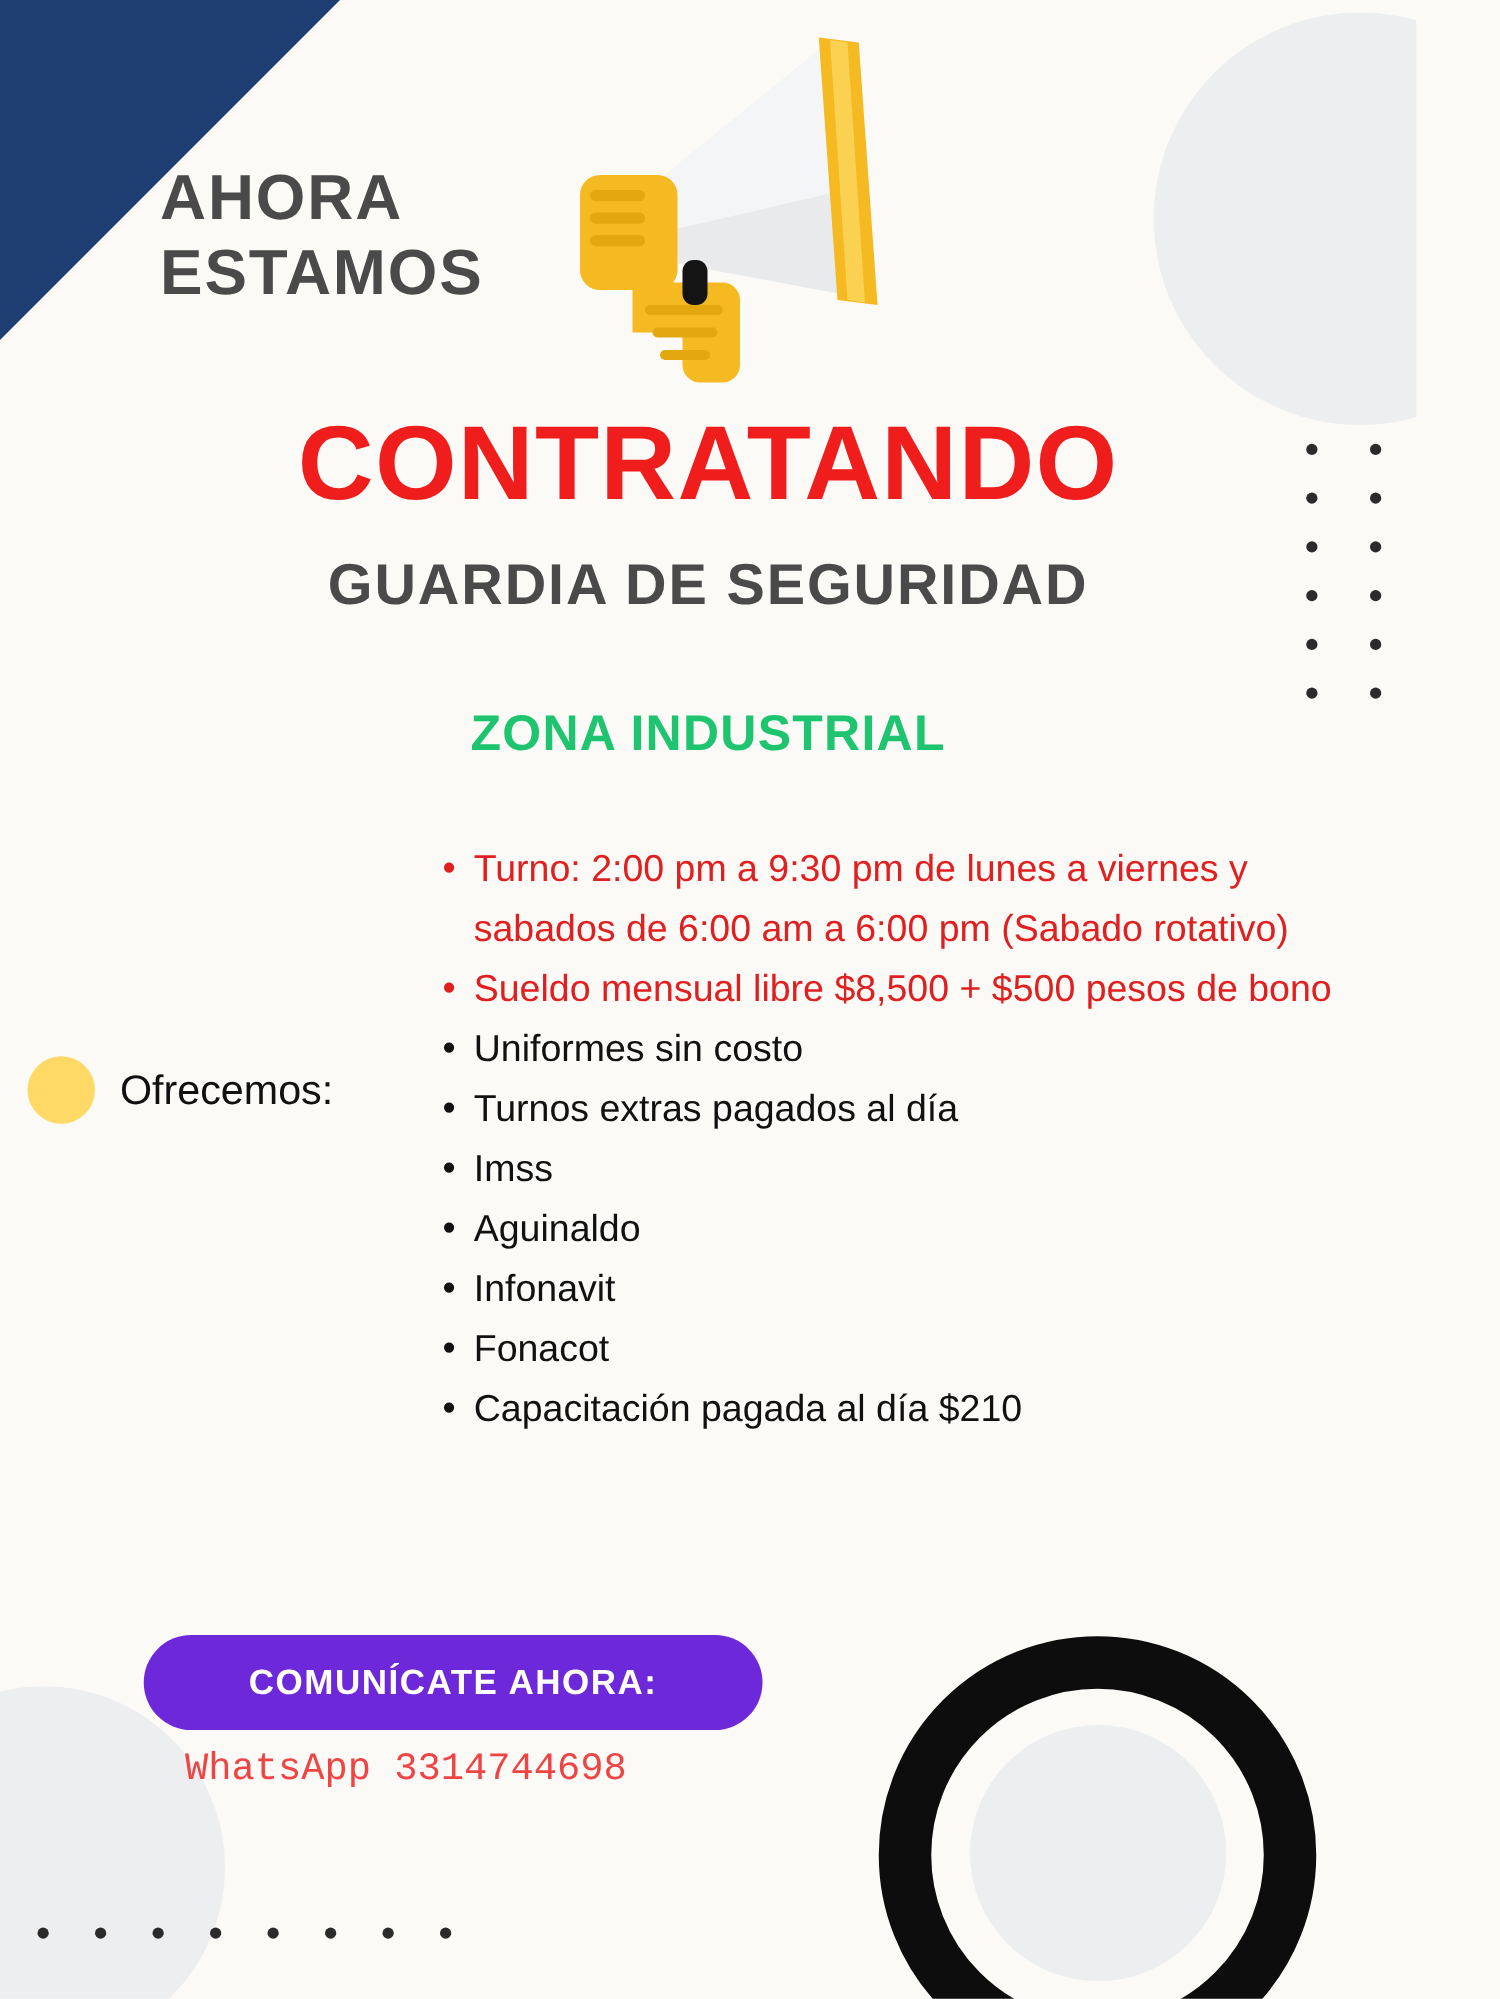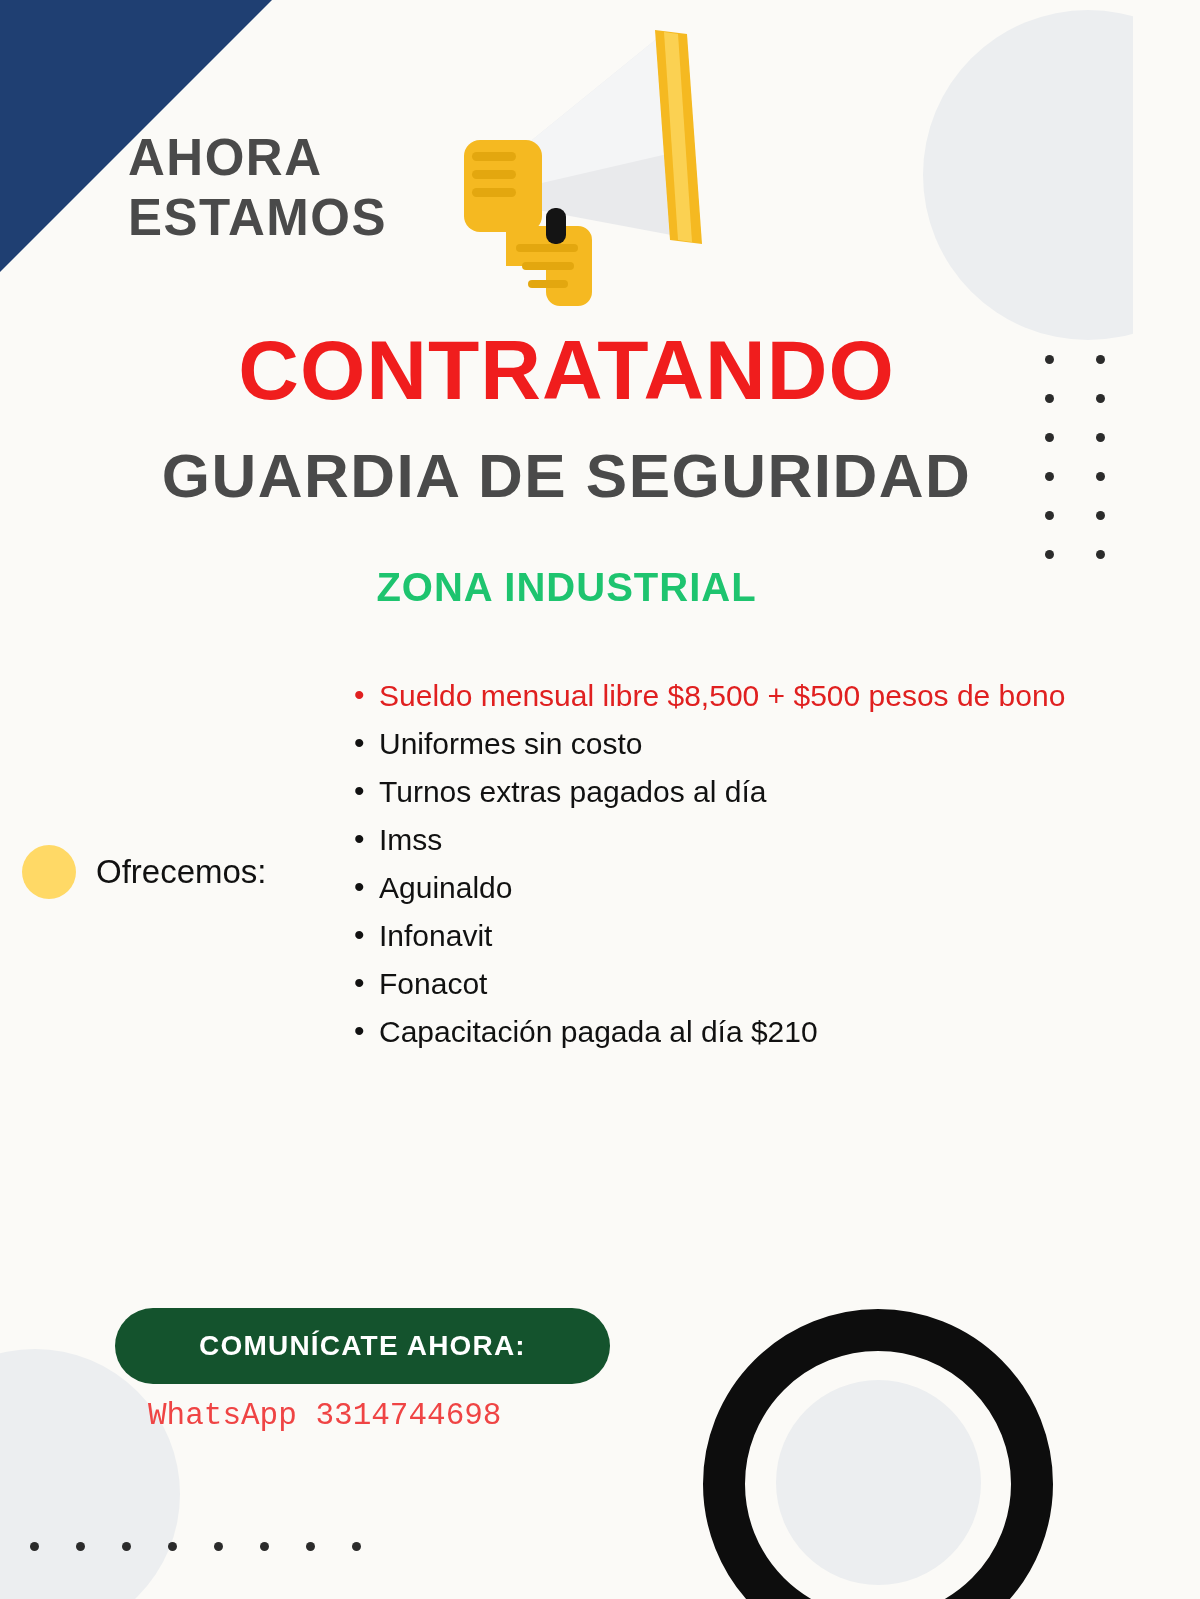--- a/index.html
+++ b/index.html
@@ -141,21 +141,21 @@
     color: #f01d1d;
     letter-spacing: 1px;
   }
 
   .subhead {
     position: absolute;
     left: 0;
     right: 0;
     top: 440px;
     text-align: center;
-    font-size: 62px;
+    font-size: 46px;
     font-weight: bold;
     color: #4a4a4a;
     letter-spacing: 1.5px;
   }
 
   .zone {
     position: absolute;
     left: 0;
     right: 0;
     top: 565px;
@@ -215,21 +215,21 @@
   }
 
   
   .cta-button {
     position: absolute;
     left: 115px;
     top: 1308px;
     width: 495px;
     height: 76px;
     border-radius: 38px;
-    background: #14532d;
+    background: #6d28d9;
     color: #ffffff;
     font-size: 28px;
     font-weight: bold;
     letter-spacing: 1.2px;
     display: flex;
     align-items: center;
     justify-content: center;
     border: none;
     font-family: "Liberation Sans", sans-serif;
     cursor: pointer;
@@ -312,20 +312,21 @@
   <div class="headline">CONTRATANDO</div>
   <div class="subhead">GUARDIA DE SEGURIDAD</div>
   <div class="zone">ZONA INDUSTRIAL</div>
 
   <div class="offers-label-wrap">
     <span class="yellow-dot"></span>
     <span class="offers-label">Ofrecemos:</span>
   </div>
 
   <ul class="offer-list" id="offer-list">
+      <li class="red">Turno: 2:00 pm a 9:30 pm de lunes a viernes y sabados de 6:00 am a 6:00 pm (Sabado rotativo)</li>
       <li class="red">Sueldo mensual libre $8,500 + $500 pesos de bono</li>
       <li class="">Uniformes sin costo</li>
       <li class="">Turnos extras pagados al día</li>
       <li class="">Imss</li>
       <li class="">Aguinaldo</li>
       <li class="">Infonavit</li>
       <li class="">Fonacot</li>
       <li class="">Capacitación pagada al día $210</li>
     </ul>
 

